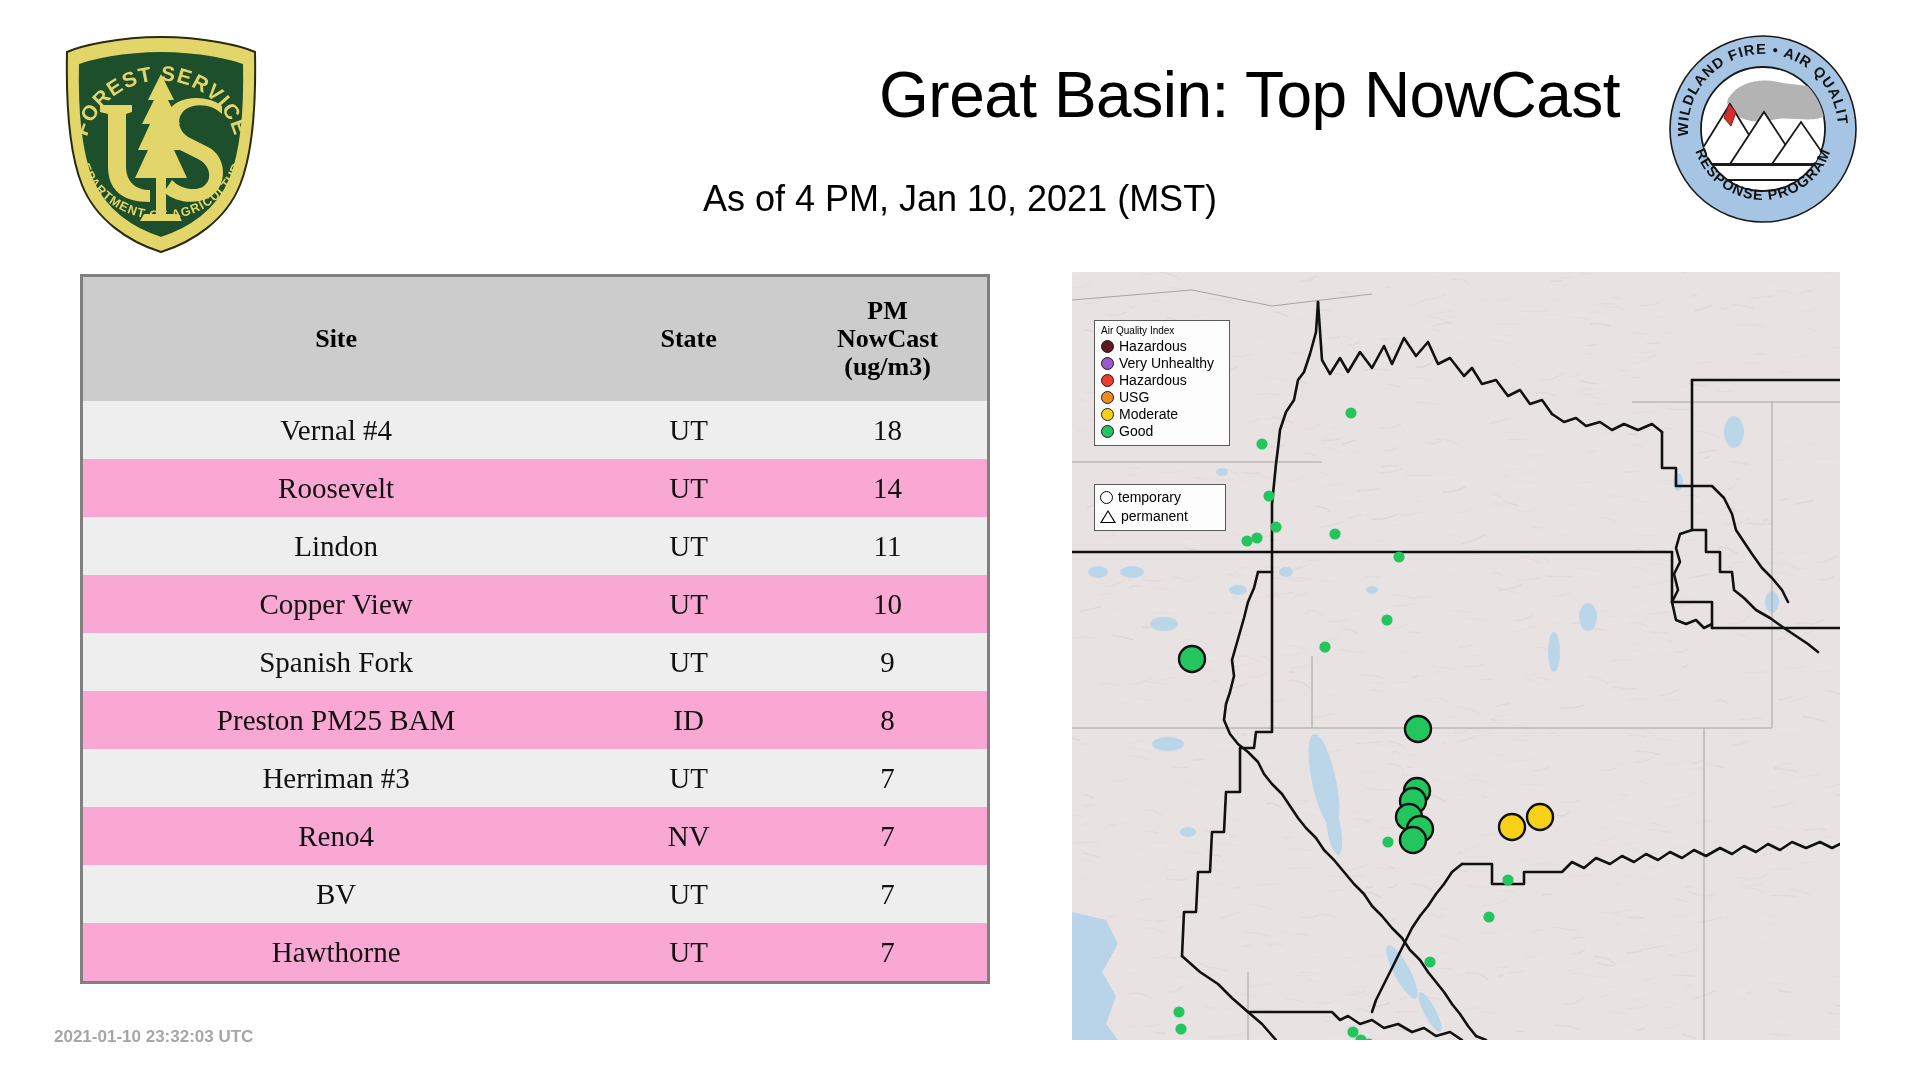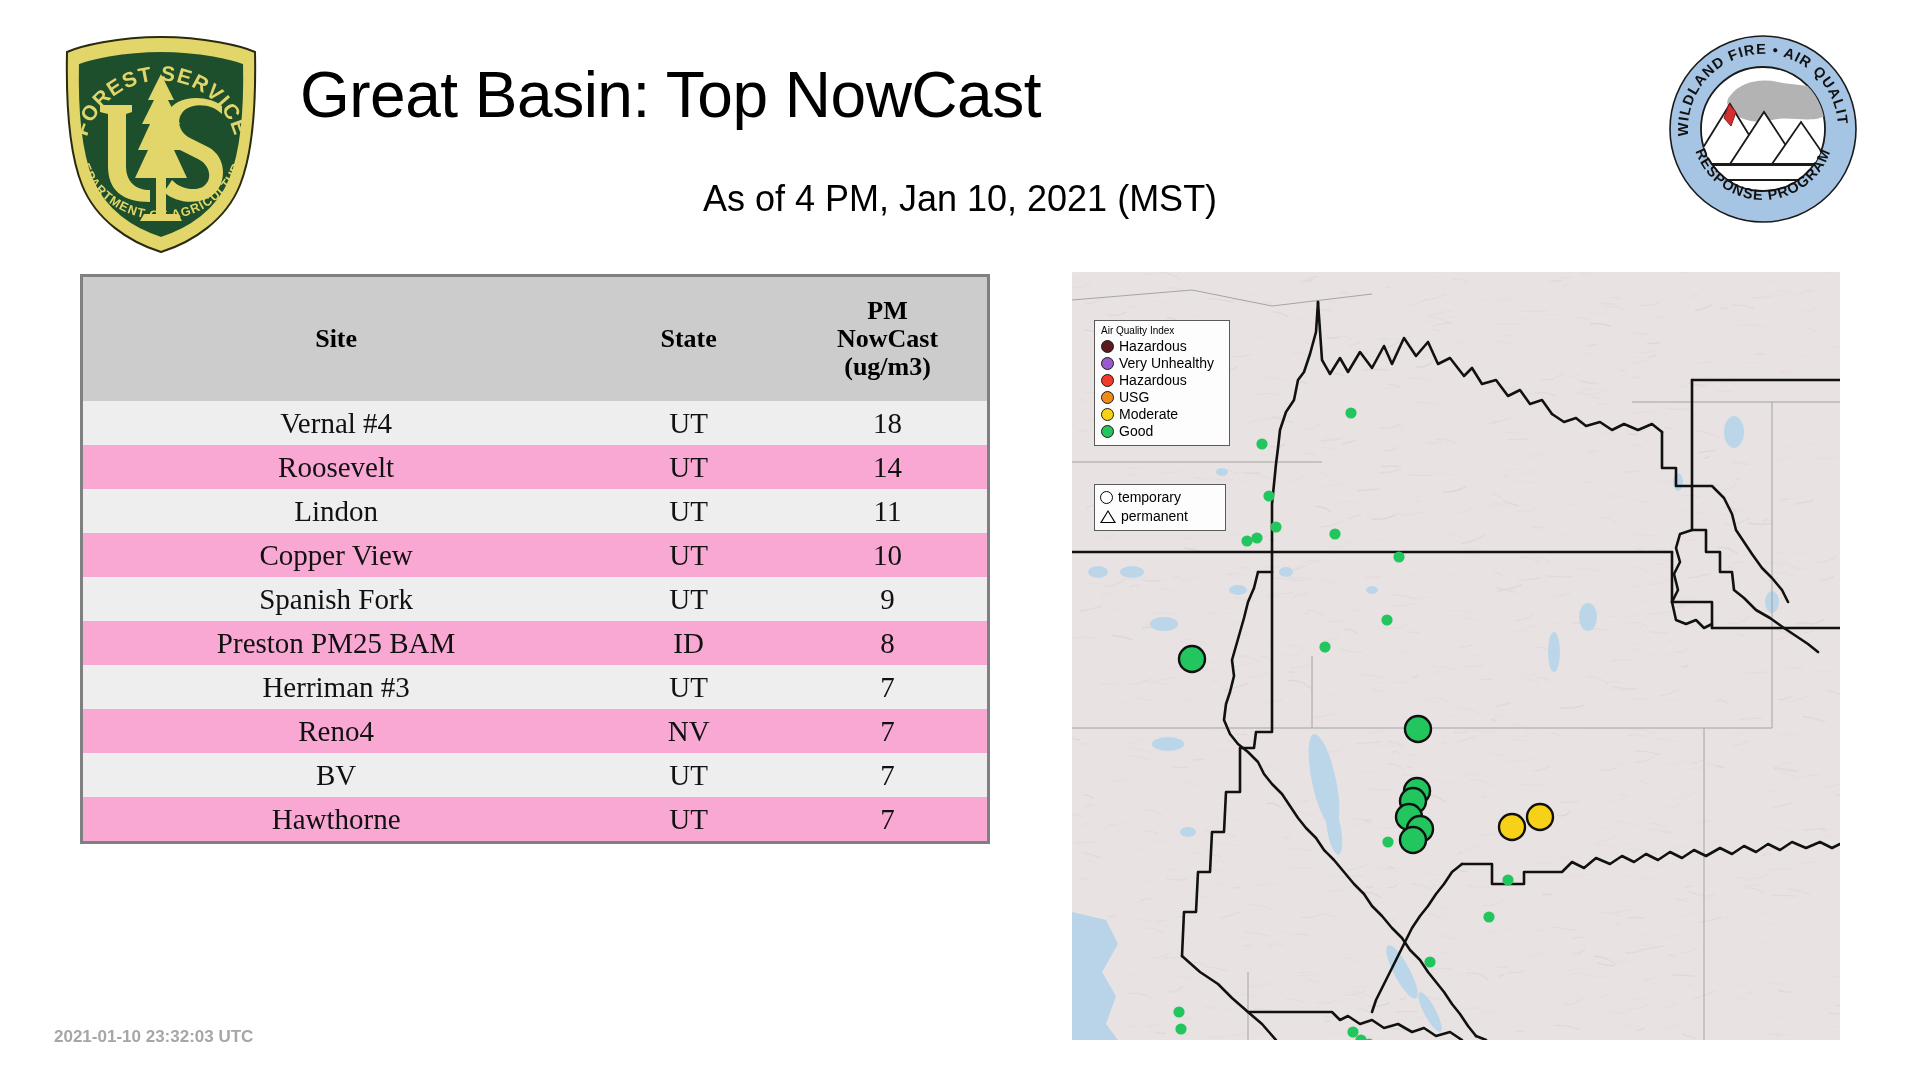--- a/index.html
+++ b/index.html
@@ -29,21 +29,21 @@
     left: 1668px;
     top: 34px;
     width: 190px;
     height: 190px;
   }
   #page-title {
     position: absolute;
     left: 300px;
     top: 58px;
     width: 1320px;
-    text-align: left;
+    text-align: right;
     font-size: 64px;
     font-weight: 400;
     color: #000000;
     letter-spacing: -0.5px;
     white-space: nowrap;
   }
   #page-subtitle {
     position: absolute;
     left: 300px;
     top: 178px;
@@ -85,21 +85,21 @@
     padding: 0 4px;
     line-height: 1.08;
     border: none;
   }
   table#sites-table tbody td {
     font-family: "Liberation Serif", serif;
     font-weight: 400;
     font-size: 29px;
     color: #111111;
     text-align: center;
-    height: 44px;
+    height: 58px;
     padding: 0 4px;
     border: none;
     white-space: nowrap;
   }
   table#sites-table tbody tr.odd  td { background: #eeeeee; }
   table#sites-table tbody tr.even td { background: #f9a8d4; }
 
   #timestamp {
     position: absolute;
     left: 54px;

